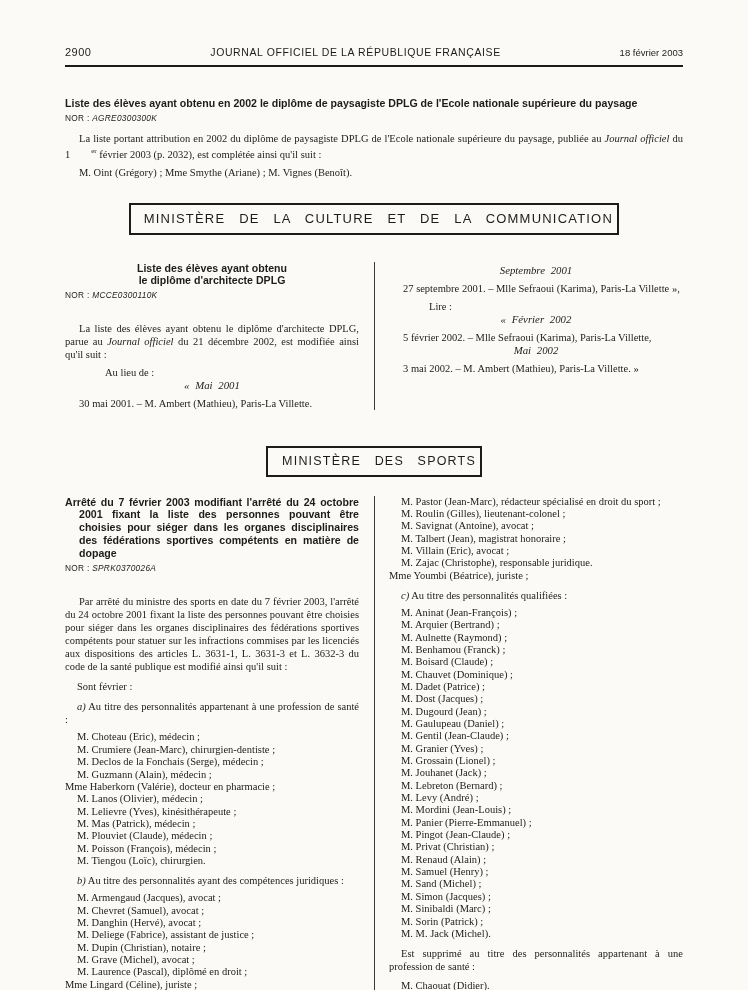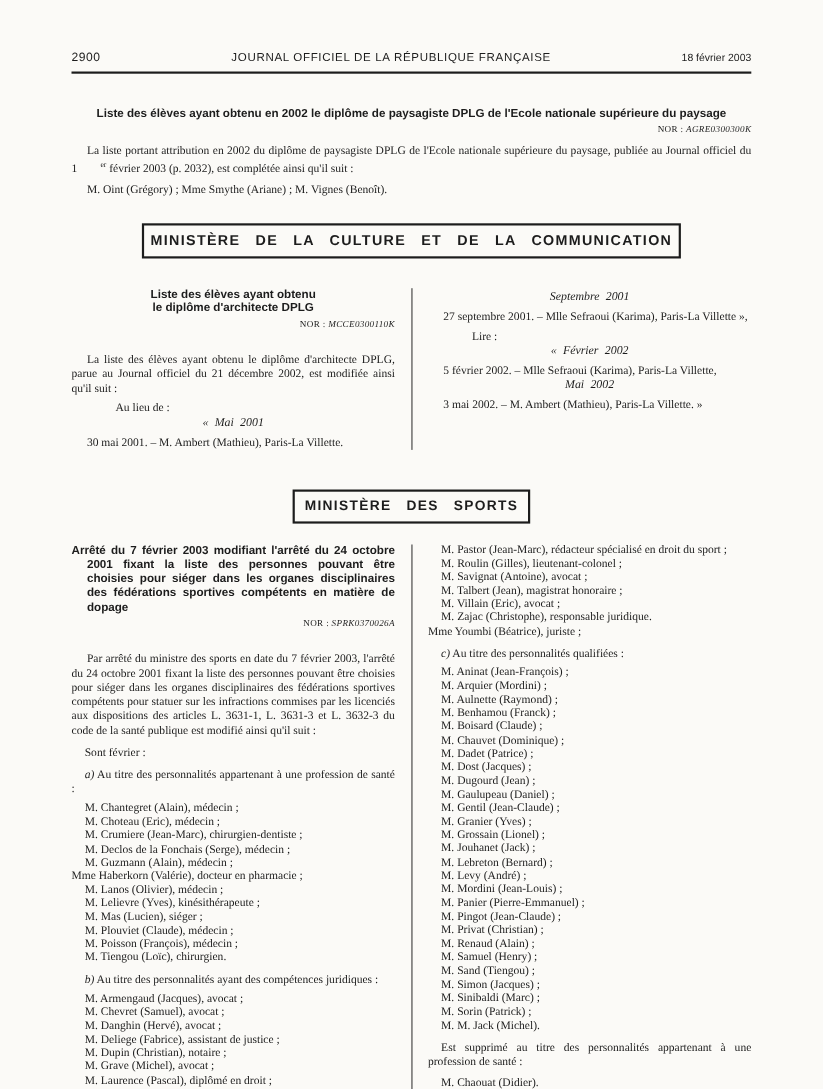--- a/index.html
+++ b/index.html
@@ -23,47 +23,46 @@
   }
   .runhead .folio{font-size:11px;letter-spacing:.5px;}
   .runhead .jtitle{font-size:10.5px;letter-spacing:.6px;}
   .runhead .rdate{font-size:9.5px;}
   .headrule{border:0;border-top:2px solid #1c1c1c;margin:7px 0 0 0;}
 
   
   p{margin:0;}
   .just{text-align:justify;line-height:13px;}
   .indent{text-indent:14px;}
-  .ital{}
+  .ital{font-style:italic;}
   sup{font-size:7px;margin-left:21px;}
 
   
   .notice{margin-top:30px;}
   .notice-title{
     font-family:"Liberation Sans", sans-serif;
     font-weight:bold;font-size:10.6px;line-height:13px;
-    text-align:center;
     margin-top:20px;
   }
   .nor{
-    text-align:right;
-    font-family:Liberation Serif, serif;
+    text-align:left;
+    font-family:Liberation Sans, sans-serif;
     font-size:8.3px;margin-top:3px;letter-spacing:.3px;
   }
   .nor .nor-val{font-style:italic;}
   .notice .body{margin-top:9px;}
   .names-line{margin-top:5px;text-indent:14px;line-height:13px;}
 
   
   .banner{
     border:2px solid #1c1c1c;
     margin:0 auto;
     font-family:"Liberation Sans", sans-serif;
-    font-weight:bold;
-    text-align:center;
+    font-weight:normal;
+    text-align:right;
     letter-spacing:1.2px;
     word-spacing:9px;
   }
   .banner.culture{width:478px;font-size:13px;padding:6px 4px 7px;margin-top:24px;}
   .banner.sports{width:204px;font-size:12.5px;padding:6px 4px 7px;margin-top:36px;}
 
   
   .cols{
     position:relative;
     display:flex;
@@ -151,29 +150,28 @@
   <div class="cols sports-cols">
     <div class="divider"></div>
 
     <div class="col left">
       <p class="art-title">Arrêté du 7 février 2003 modifiant l'arrêté du 24 octobre 2001 fixant la liste des personnes pouvant être choisies pour siéger dans les organes disciplinaires des fédérations sportives compétents en matière de dopage</p>
       <p class="nor sports-nor"><span>NOR :</span> <span class="nor-val">SPRK0370026A</span></p>
       <p class="just indent intro">Par arrêté du ministre des sports en date du 7 février 2003, l'arrêté du 24 octobre 2001 fixant la liste des personnes pouvant être choisies pour siéger dans les organes disciplinaires des fédérations sportives compétents pour statuer sur les infractions commises par les licenciés aux dispositions des articles L. 3631-1, L. 3631-3 et L. 3632-3 du code de la santé publique est modifié ainsi qu'il suit :</p>
       <p class="item-head">Sont février :</p>
       <p class="item-head"><span class="marker">a)</span><span> Au titre des personnalités appartenant à une profession de santé :</span></p>
       <div class="list">
-          <div class="nl">M. Chantegret (Alain), médecin ;</div>
           <div class="nl">M. Choteau (Eric), médecin ;</div>
           <div class="nl">M. Crumiere (Jean-Marc), chirurgien-dentiste ;</div>
           <div class="nl">M. Declos de la Fonchais (Serge), médecin ;</div>
           <div class="nl">M. Guzmann (Alain), médecin ;</div>
           <div class="nl outdent">Mme Haberkorn (Valérie), docteur en pharmacie ;</div>
           <div class="nl">M. Lanos (Olivier), médecin ;</div>
           <div class="nl">M. Lelievre (Yves), kinésithérapeute ;</div>
-          <div class="nl">M. Mas (Lucien), siéger ;</div>
+          <div class="nl">M. Mas (Patrick), médecin ;</div>
           <div class="nl">M. Plouviet (Claude), médecin ;</div>
           <div class="nl">M. Poisson (François), médecin ;</div>
           <div class="nl">M. Tiengou (Loïc), chirurgien.</div>
         </div>
       <p class="item-head"><span class="marker">b)</span><span> Au titre des personnalités ayant des compétences juridiques :</span></p>
       <div class="list">
           <div class="nl">M. Armengaud (Jacques), avocat ;</div>
           <div class="nl">M. Chevret (Samuel), avocat ;</div>
           <div class="nl">M. Danghin (Hervé), avocat ;</div>
           <div class="nl">M. Deliege (Fabrice), assistant de justice ;</div>
@@ -190,42 +188,42 @@
           <div class="nl">M. Roulin (Gilles), lieutenant-colonel ;</div>
           <div class="nl">M. Savignat (Antoine), avocat ;</div>
           <div class="nl">M. Talbert (Jean), magistrat honoraire ;</div>
           <div class="nl">M. Villain (Eric), avocat ;</div>
           <div class="nl">M. Zajac (Christophe), responsable juridique.</div>
           <div class="nl outdent">Mme Youmbi (Béatrice), juriste ;</div>
         </div>
       <p class="item-head"><span class="marker">c)</span><span> Au titre des personnalités qualifiées :</span></p>
       <div class="list">
           <div class="nl">M. Aninat (Jean-François) ;</div>
-          <div class="nl">M. Arquier (Mordini) ;</div>
+          <div class="nl">M. Arquier (Bertrand) ;</div>
           <div class="nl">M. Aulnette (Raymond) ;</div>
           <div class="nl">M. Benhamou (Franck) ;</div>
           <div class="nl">M. Boisard (Claude) ;</div>
           <div class="nl">M. Chauvet (Dominique) ;</div>
           <div class="nl">M. Dadet (Patrice) ;</div>
           <div class="nl">M. Dost (Jacques) ;</div>
           <div class="nl">M. Dugourd (Jean) ;</div>
           <div class="nl">M. Gaulupeau (Daniel) ;</div>
           <div class="nl">M. Gentil (Jean-Claude) ;</div>
           <div class="nl">M. Granier (Yves) ;</div>
           <div class="nl">M. Grossain (Lionel) ;</div>
           <div class="nl">M. Jouhanet (Jack) ;</div>
           <div class="nl">M. Lebreton (Bernard) ;</div>
           <div class="nl">M. Levy (André) ;</div>
           <div class="nl">M. Mordini (Jean-Louis) ;</div>
           <div class="nl">M. Panier (Pierre-Emmanuel) ;</div>
           <div class="nl">M. Pingot (Jean-Claude) ;</div>
           <div class="nl">M. Privat (Christian) ;</div>
           <div class="nl">M. Renaud (Alain) ;</div>
           <div class="nl">M. Samuel (Henry) ;</div>
-          <div class="nl">M. Sand (Tiengou) ;</div>
+          <div class="nl">M. Sand (Michel) ;</div>
           <div class="nl">M. Simon (Jacques) ;</div>
           <div class="nl">M. Sinibaldi (Marc) ;</div>
           <div class="nl">M. Sorin (Patrick) ;</div>
           <div class="nl">M. M. Jack (Michel).</div>
         </div>
       <p class="suppress">Est supprimé au titre des personnalités appartenant à une profession de santé :</p>
       <p class="chaouat">M. Chaouat (Didier).</p>
     </div>
   </div>
 

